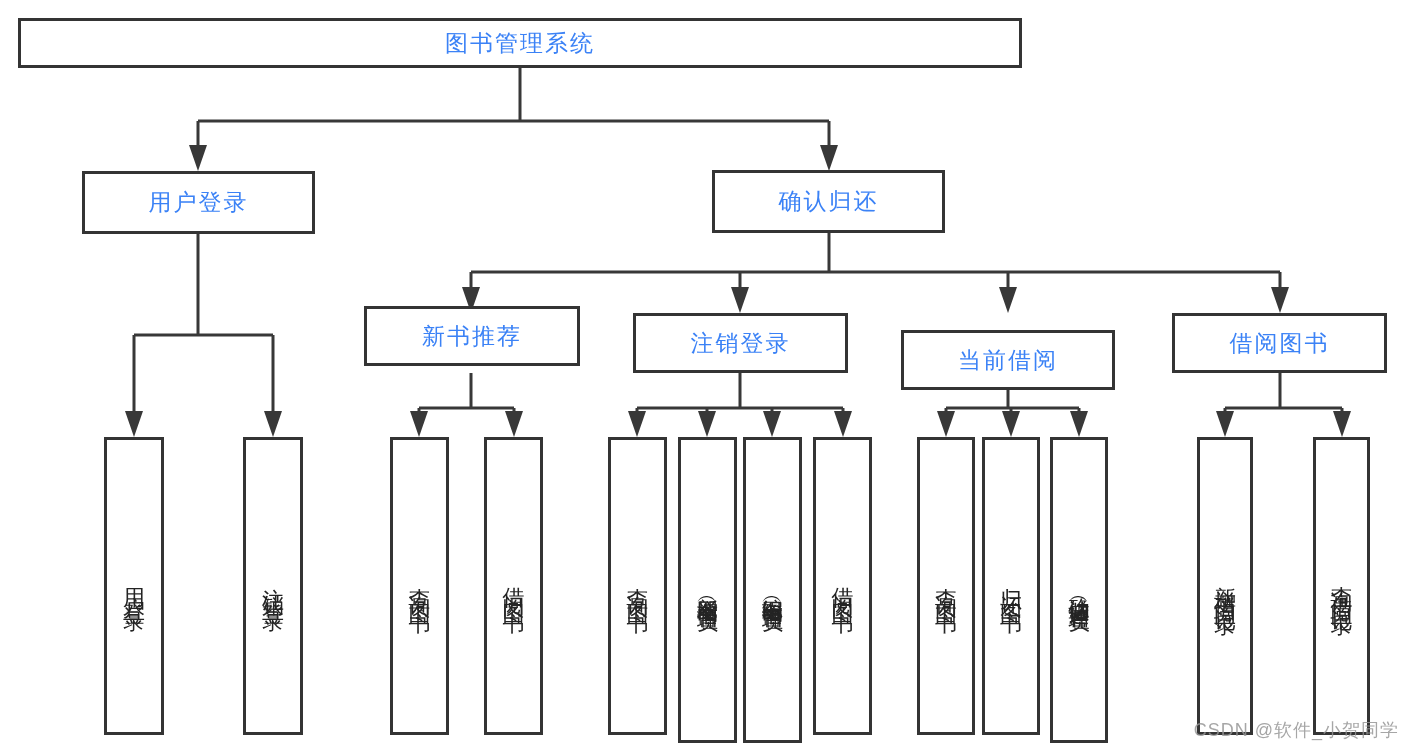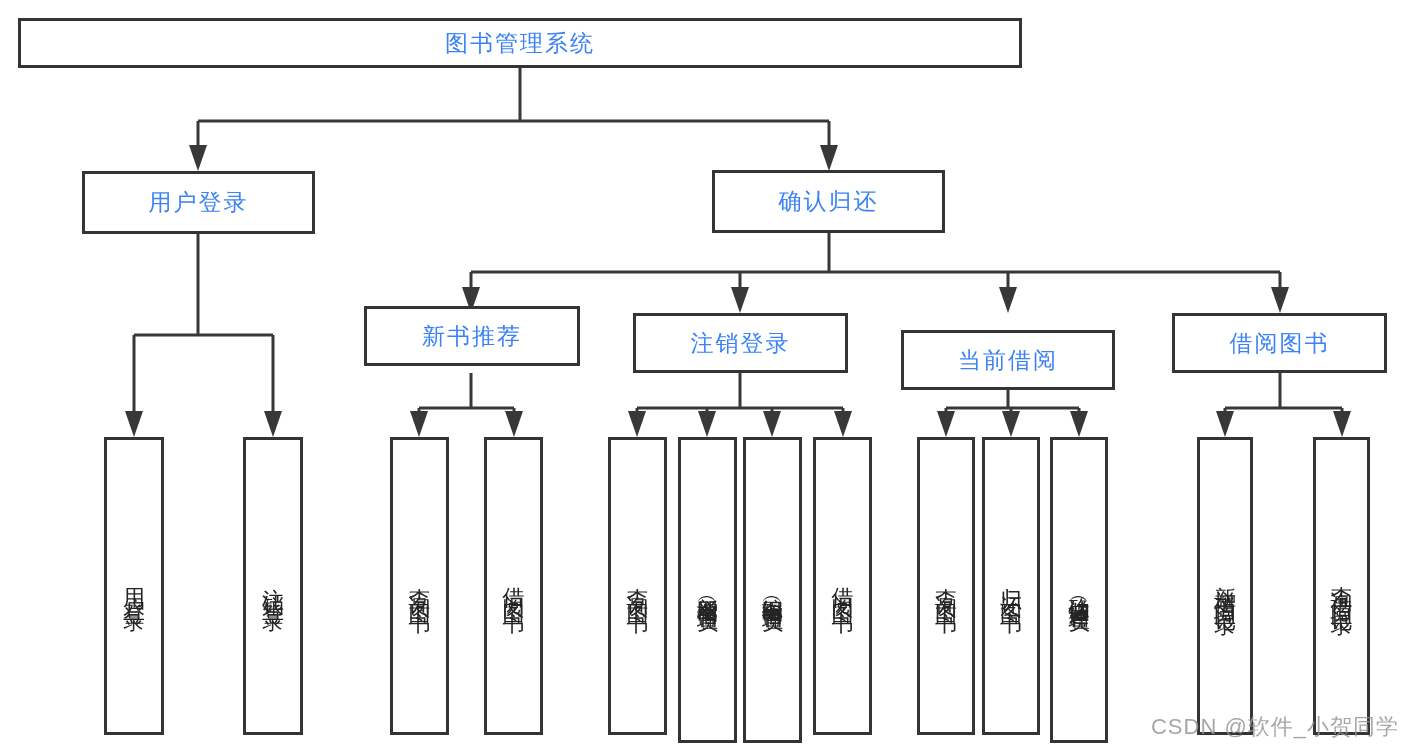--- a/index.html
+++ b/index.html
@@ -39,21 +39,21 @@
     letter-spacing: 8px;
     color: #242424;
     white-space: nowrap;
   }
   .vlabel.mid  { letter-spacing: 6px; }
   .vlabel.long { font-size: 21px; letter-spacing: 2px; }
   .watermark {
     position: absolute;
     right: 6px;
     bottom: 5px;
-    font-size: 22px;
+    font-size: 18px;
     color: rgba(150,150,150,0.85);
     letter-spacing: 1px;
     z-index: 5;
     white-space: nowrap;
   }
 </style>
 </head>
 <body>
 
 <div class="stage">

